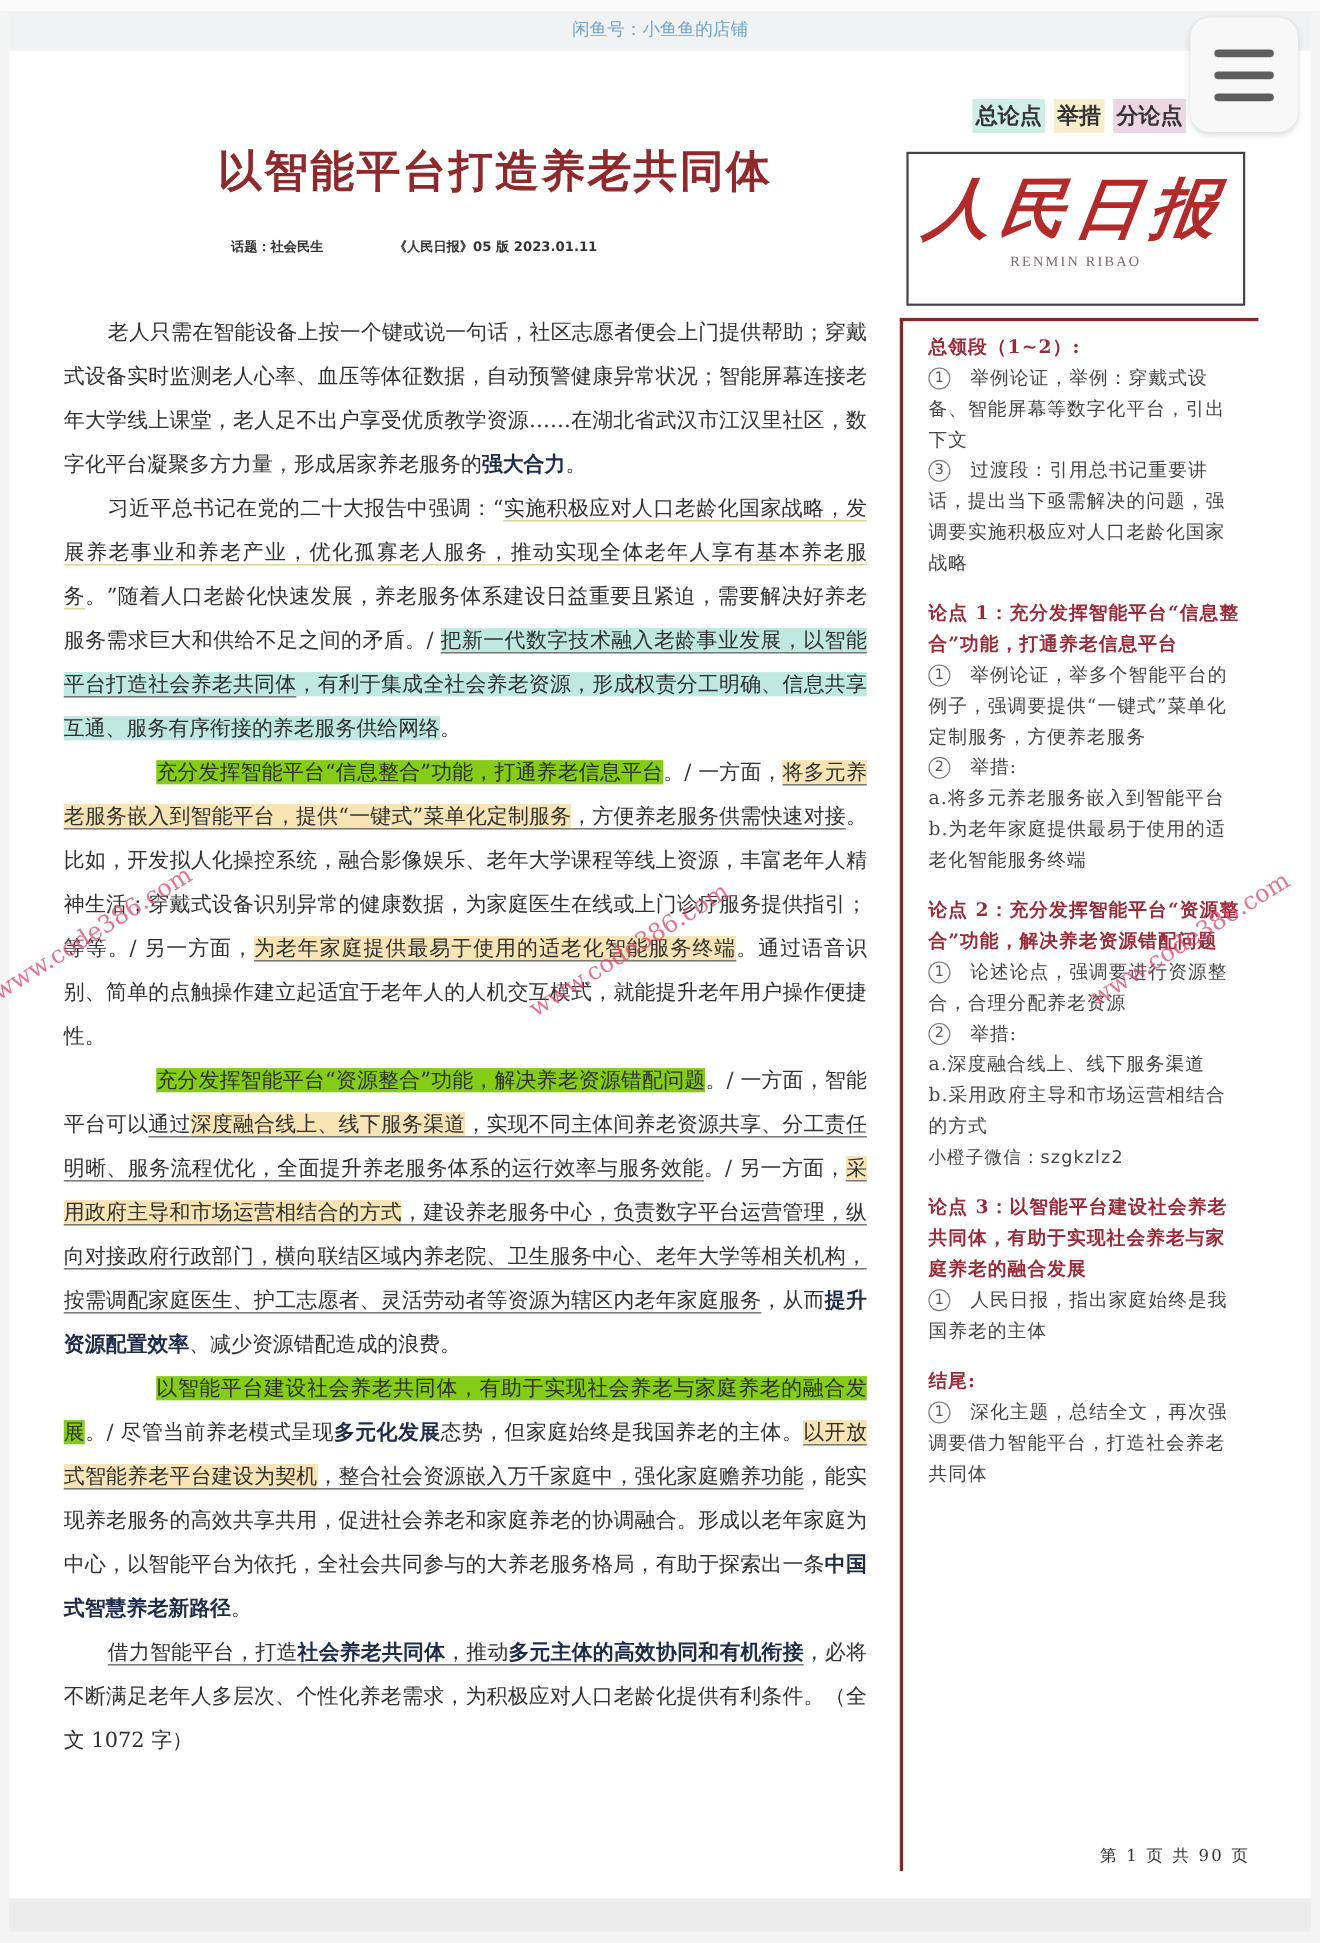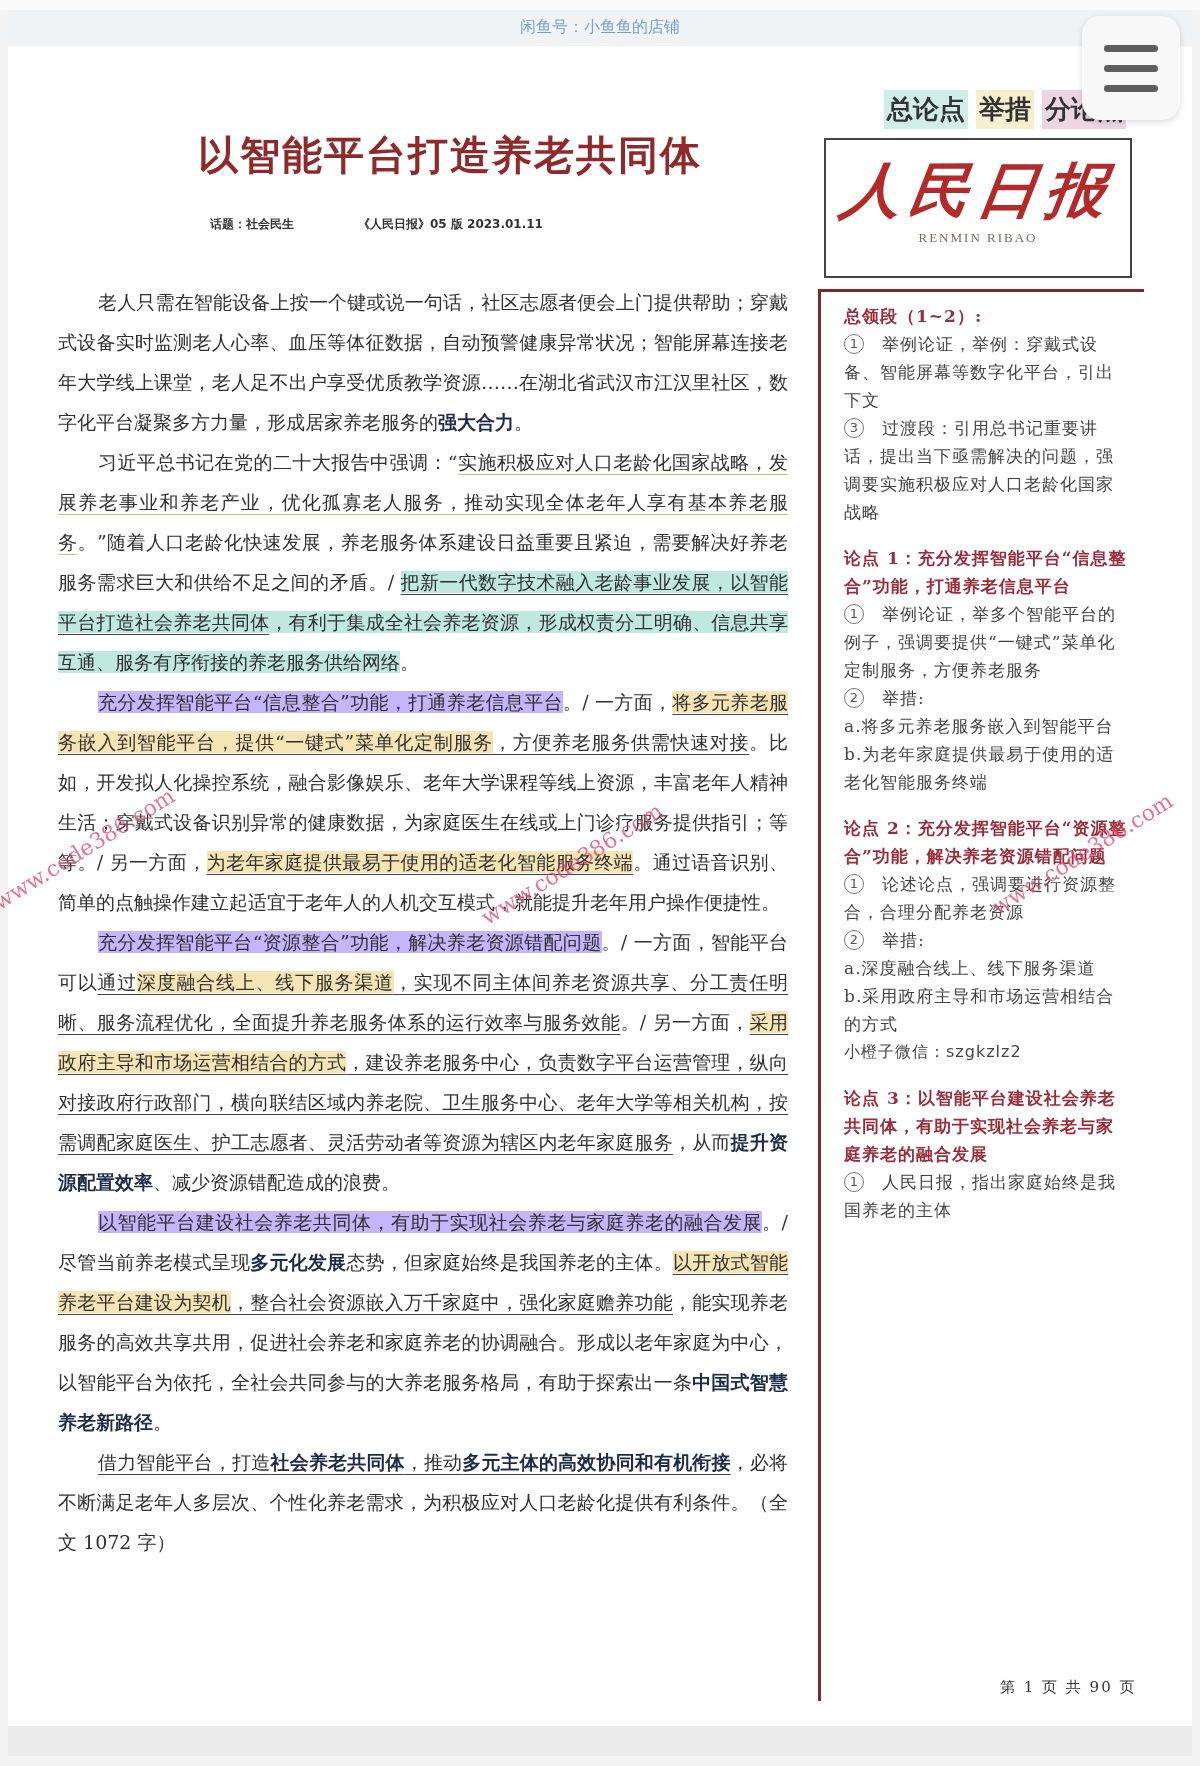--- a/index.html
+++ b/index.html
@@ -12,35 +12,35 @@
 
   .page { position: absolute; left: 8px; top: 46px; width: 1184px; height: 1680px; background: #ffffff; }
   .bottom-strip { position: absolute; left: 8px; top: 1726px; width: 1184px; height: 30px; background: #ececec; }
 
   .menu-btn { position: absolute; left: 1082px; top: 16px; width: 98px; height: 104px; background: #f8f8f8;
     border-radius: 18px; box-shadow: 0 2px 6px rgba(0,0,0,0.15); display: flex; flex-direction: column;
     align-items: center; justify-content: center; gap: 13px; cursor: pointer; z-index: 5; }
   .menu-btn .bar { width: 54px; height: 7px; background: #5e5e5e; border-radius: 4px; }
 
   .legend { position: absolute; left: 884px; top: 90px; display: flex; gap: 8px; z-index: 4; }
-  .legend span { font-family: "DejaVu Sans", sans-serif; font-size: 26px; font-weight: bold; padding: 2px 3px; color: #333; }
+  .legend span { font-family: "DejaVu Sans", sans-serif; font-size: 20px; font-weight: bold; padding: 2px 3px; color: #333; }
   .legend .l1 { background: #cfeee6; }
   .legend .l2 { background: #f6efcd; }
   .legend .l3 { background: #ecd6e2; }
 
   .title { position: absolute; left: 60px; top: 128px; width: 780px; text-align: center; font-family: "DejaVu Sans", sans-serif;
     font-size: 40px; color: #8e2a2c; letter-spacing: 2px; }
   .meta { position: absolute; left: 210px; top: 216px; font-family: "DejaVu Sans", sans-serif; font-size: 12px; font-weight: bold; color: #333; white-space: pre; }
   .meta .src { margin-left: 64px; }
 
   .article { position: absolute; left: 58px; top: 282px; width: 730px; font-size: 19px; line-height: 40px; color: #303030; text-align: justify; }
   .article p { text-indent: 40px; }
   .hl-teal { background: #bfe9df; }
   .hl-yel { background: #f7e4b4; }
-  .hl-pink { background: #c4b5fd; }
+  .hl-pink { background: #84cc16; margin-left: 44px; }
   .ul { text-decoration: underline; text-underline-offset: 5px; text-decoration-color: #444; }
   .ul-y { text-decoration: underline; text-underline-offset: 5px; text-decoration-color: #c8c57a; }
   .bold { font-weight: bold; color: #1e2c4a; }
 
   .logo-box { position: absolute; left: 824px; top: 138px; width: 308px; height: 140px; border: 2px solid #444; background: #fff;
     text-align: center; }
   .logo-main { font-family: "DejaVu Serif", serif; font-size: 60px; font-style: italic; font-weight: bold; color: #b22a2a;
     letter-spacing: 8px; margin-top: 14px; line-height: 72px; transform: skewX(-8deg); }
   .logo-sub { font-family: "Liberation Serif", serif; font-size: 13px; color: #7a6a6a; letter-spacing: 2px; margin-top: 4px; }
 
@@ -118,19 +118,23 @@
     <div class="item"><span class="num">1</span><span>论述论点，强调要进行资源整合，合理分配养老资源</span></div>
     <div class="item"><span class="num">2</span><span>举措:</span></div>
     <div>a.深度融合线上、线下服务渠道</div>
     <div>b.采用政府主导和市场运营相结合的方式</div>
     <div class="wx">小橙子微信：szgkzlz2</div>
   </div>
   <div class="sec">
     <div class="head">论点 3：以智能平台建设社会养老共同体，有助于实现社会养老与家庭养老的融合发展</div>
     <div class="item"><span class="num">1</span><span>人民日报，指出家庭始终是我国养老的主体</span></div>
   </div>
+  <div class="sec">
+    <div class="head">结尾:</div>
+    <div class="item"><span class="num">1</span><span>深化主题，总结全文，再次强调要借力智能平台，打造社会养老共同体</span></div>
+  </div>
 </div>
 
 <div class="page-num">第 1 页 共 90 页</div>
 
 <div class="wm" style="left: 2px; top: 890px;">www.code386.com</div>
 <div class="wm" style="left: 490px; top: 905px;">www.code386.com</div>
 <div class="wm" style="left: 1000px; top: 895px;">www.code386.com</div>
 
 </body></html>

